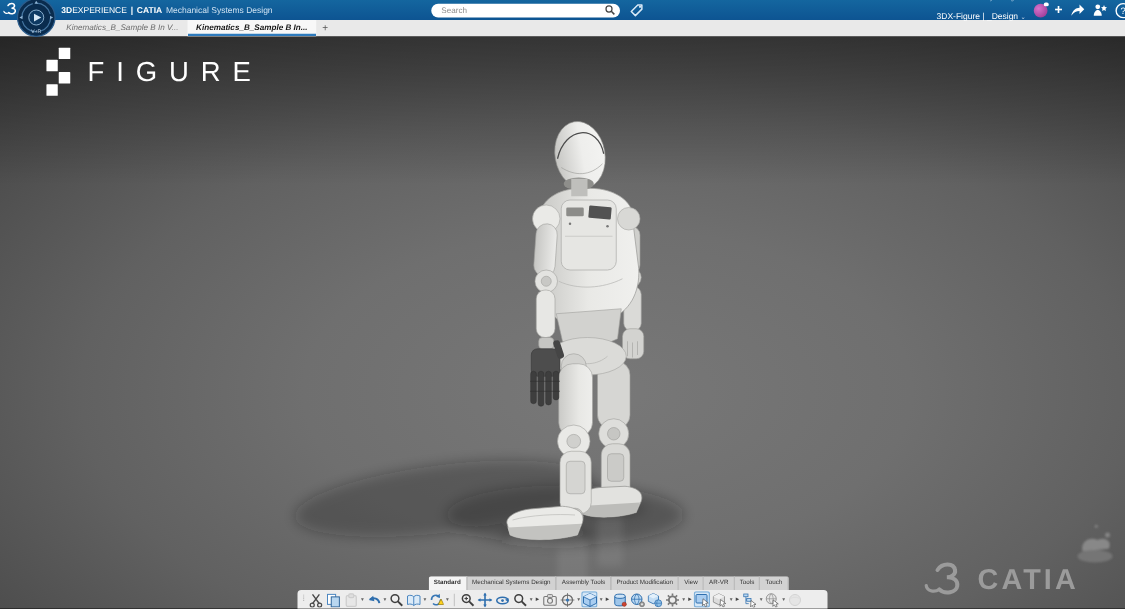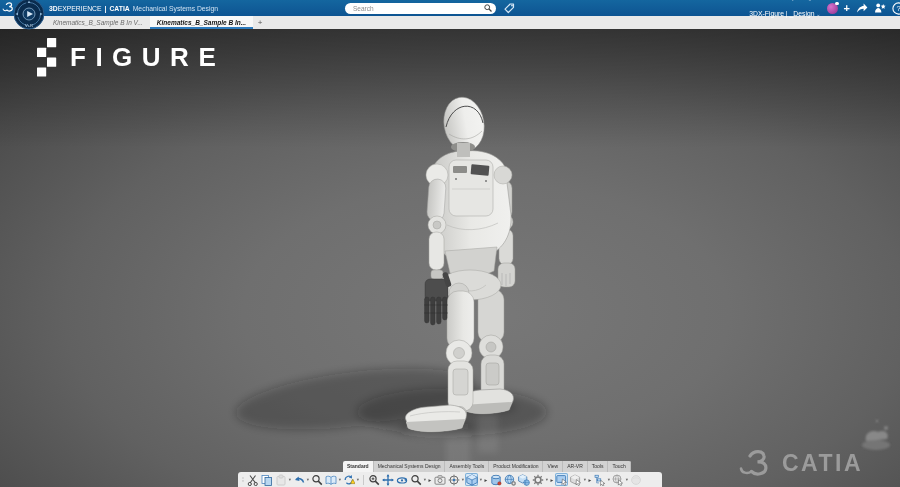--- a/index.html
+++ b/index.html
@@ -43,21 +43,21 @@
   .plus-tab { width:14px; text-align:center; font-size:8px; line-height:13px; color:#555; cursor:pointer; }
 
   
   .viewport { position:absolute; left:0; top:29px; width:900px; height:458px;
     background:radial-gradient(90% 95% at 54% 62%, #787878 0%, #6f6f6f 30%, #616161 52%, #4c4c4c 74%, #383838 92%, #303030 100%); }
   .viewport::before { content:""; position:absolute; inset:0;
     background:linear-gradient(180deg, rgba(0,0,0,.38) 0%, rgba(0,0,0,0) 26%); pointer-events:none; }
   .scene { position:absolute; inset:0; }
 
   .figure-logo { position:absolute; left:37px; top:9px; display:flex; align-items:center; gap:13px; z-index:5; }
-  .figure-text { font-size:26px; letter-spacing:9.5px; color:#fff; font-weight:700; }
+  .figure-text { font-size:22px; letter-spacing:9.5px; color:#fff; font-weight:400; }
 
   .catia-logo { position:absolute; left:738px; top:419px; display:flex; align-items:center; gap:6px; z-index:5; }
   .catia-text { font-size:23px; font-weight:bold; letter-spacing:2.5px; color:#9b9b9b; }
 
   
   .ribbon-tabs { position:absolute; left:343px; bottom:15px; height:11px; display:flex; z-index:15;
     border-radius:2px 2px 0 0; overflow:hidden; }
   .ribbon-tab { padding:0 4px; font-size:5px; line-height:11px; background:#d2d2d2; color:#333;
     border-right:1px solid #bcbcbc; white-space:nowrap; cursor:pointer; }
   .ribbon-tab.active { background:#f4f4f4; font-weight:bold; }

